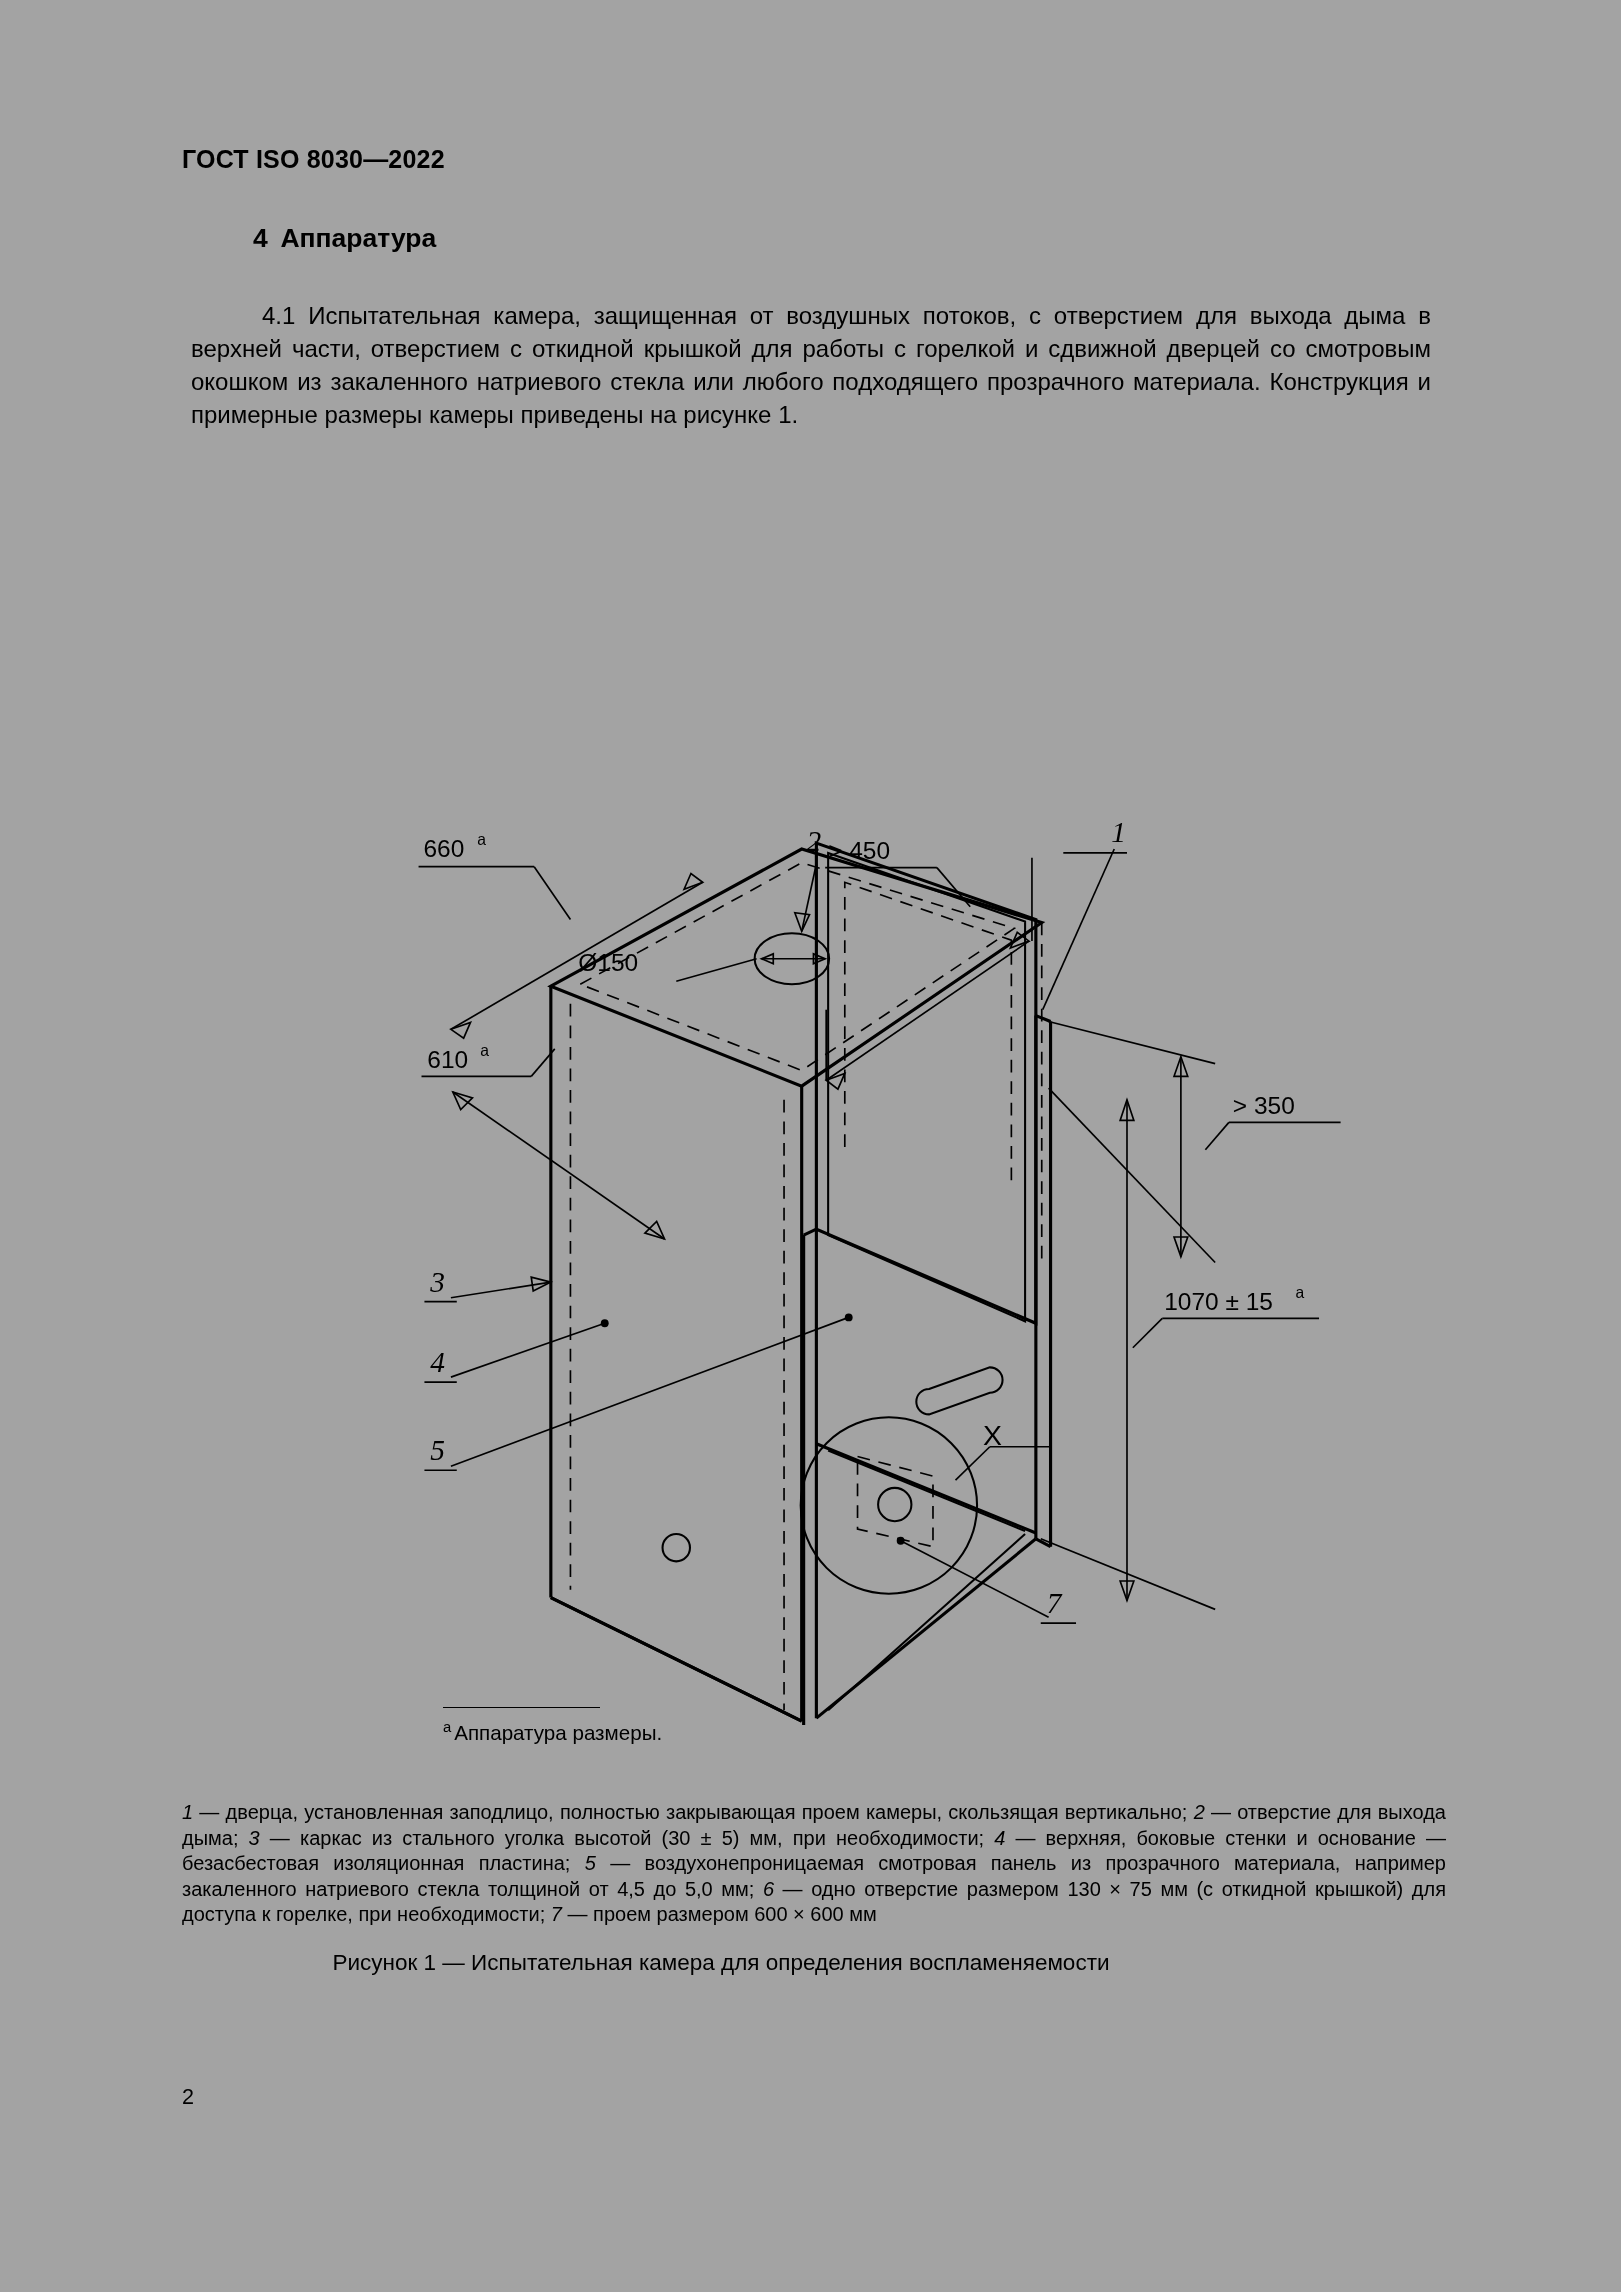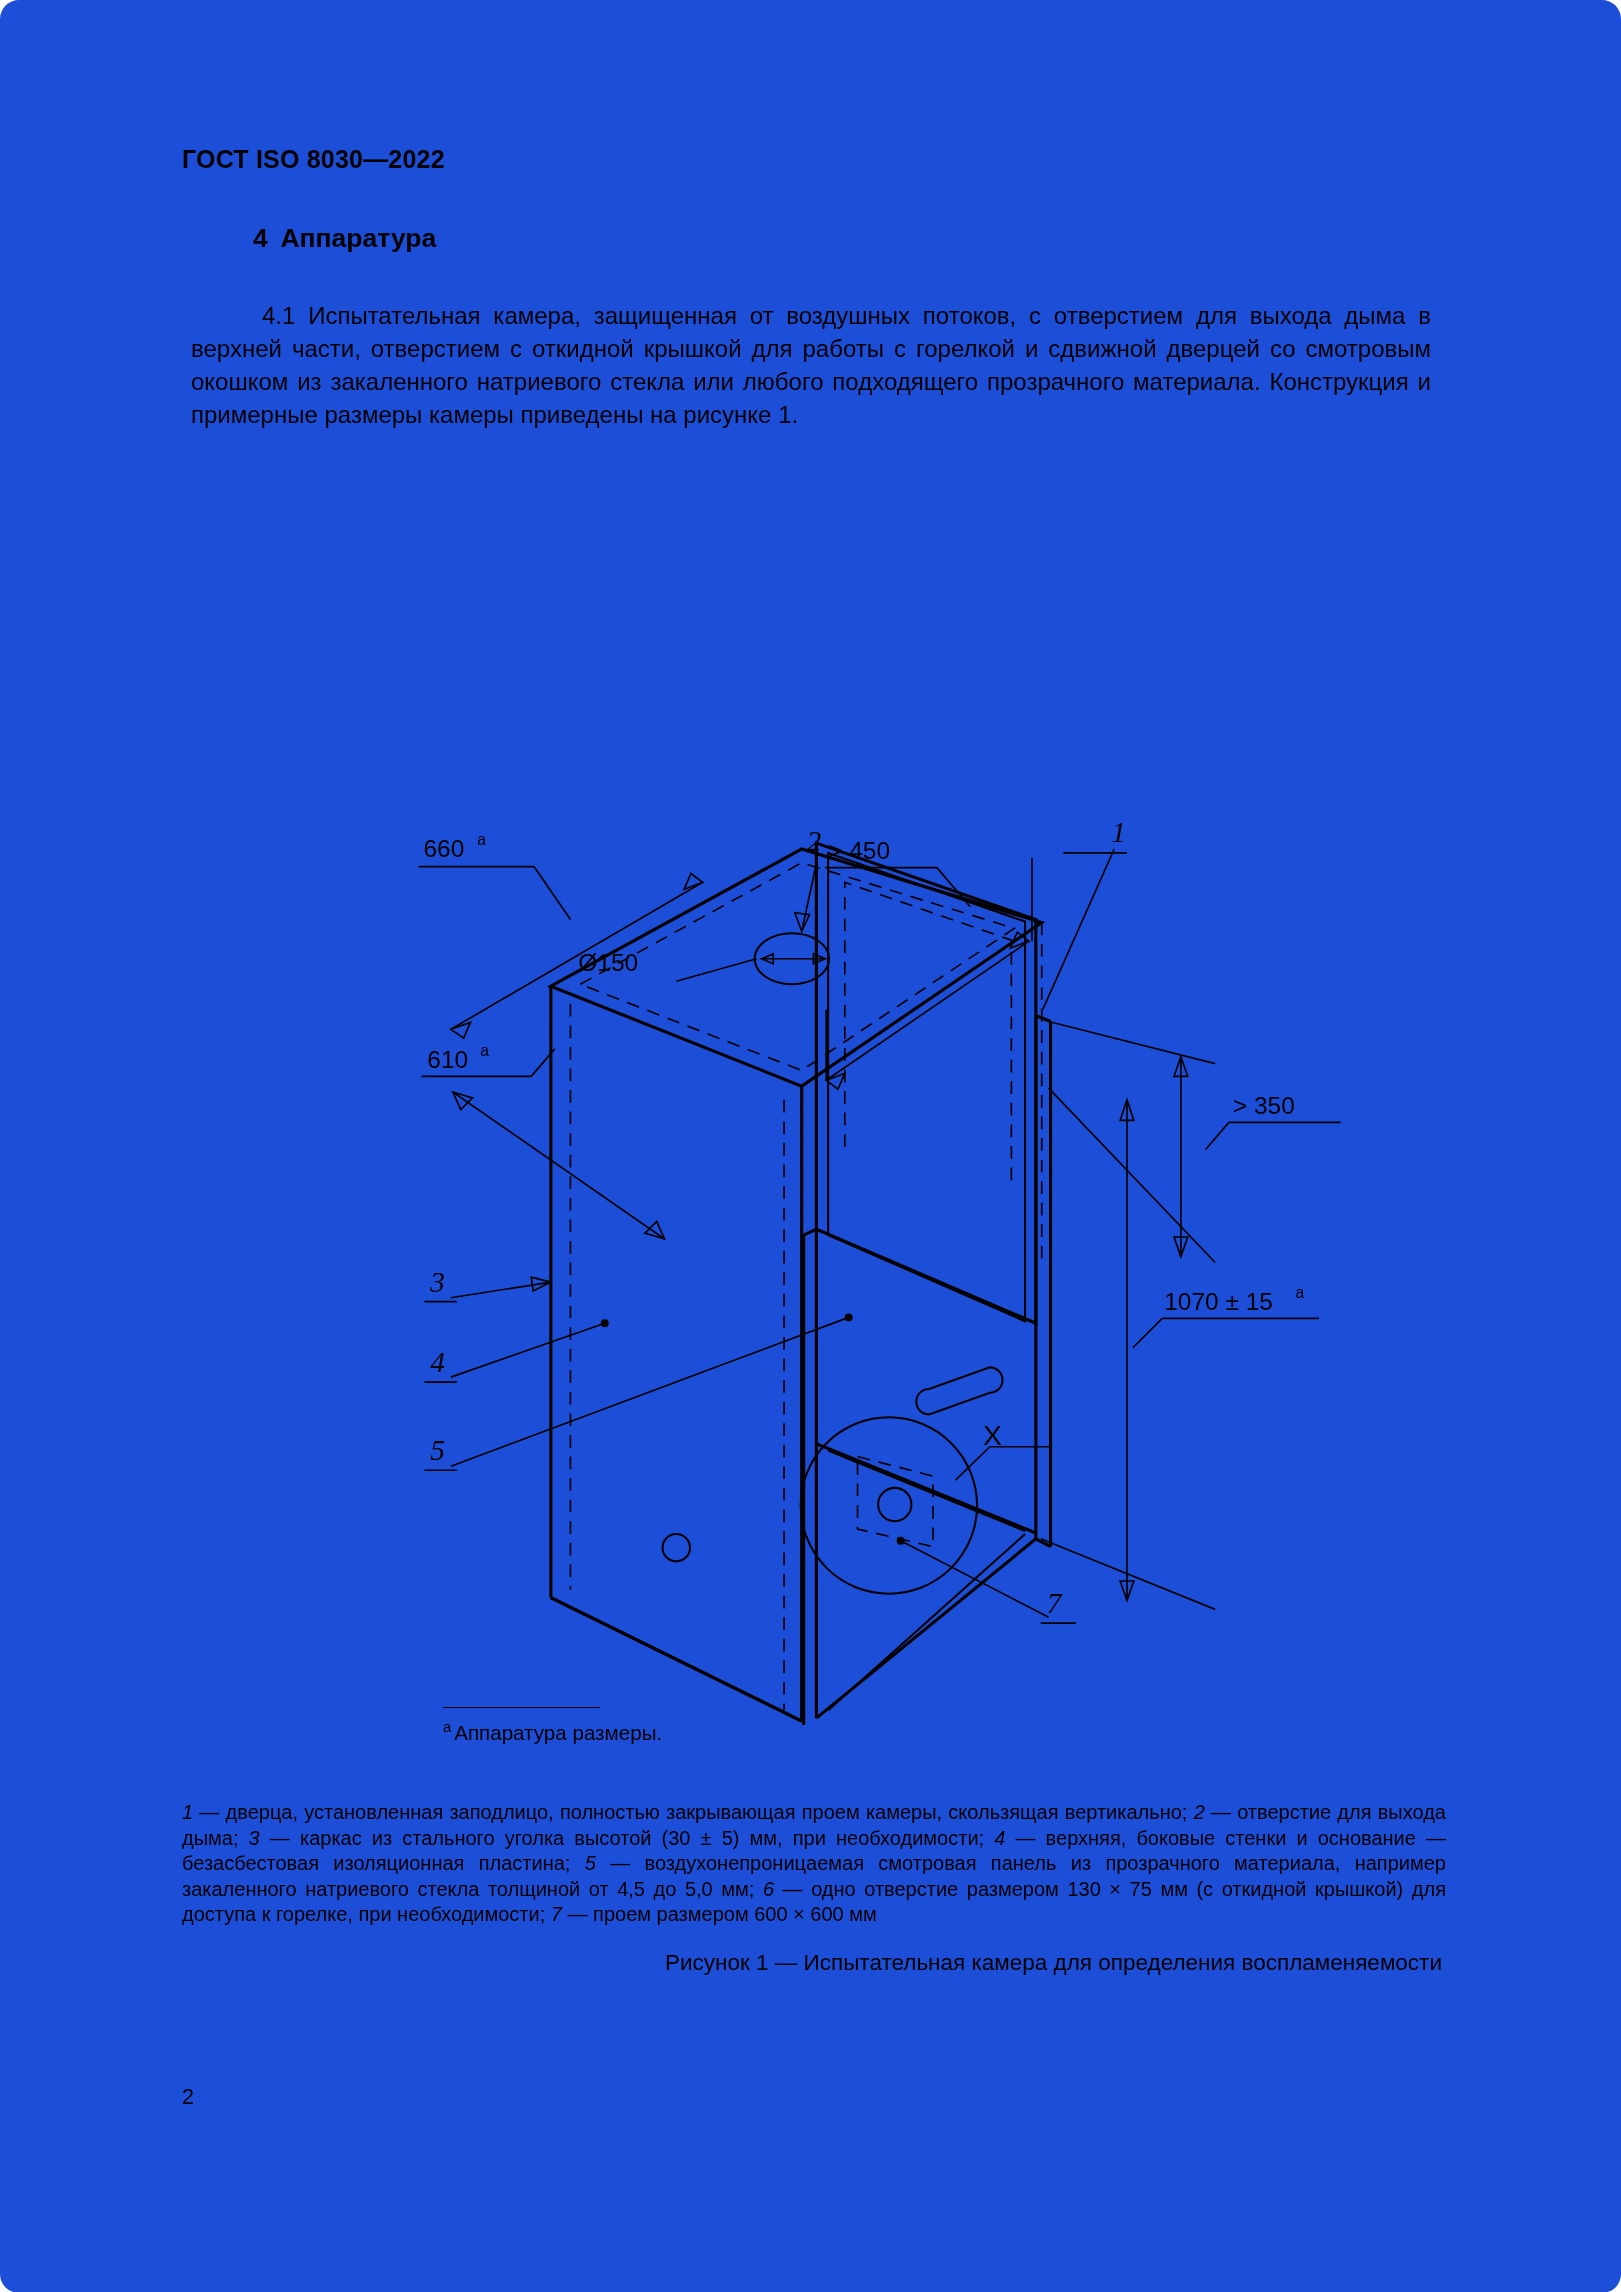--- a/index.html
+++ b/index.html
@@ -8,23 +8,22 @@
     background: #ffffff;
   }
   body {
     font-family: "Liberation Sans", sans-serif;
     color: #000000;
   }
   #page {
     position: relative;
     width: 1621px;
     height: 2293px;
-    background: #1d4ed8;
+    background: #a3a3a3;
     overflow: hidden;
-    border-radius: 19px;
   }
 
   
   .doc-header {
     position: absolute;
     left: 182px;
     top: 145px;
     font-size: 25px;
     font-weight: bold;
     letter-spacing: 0.2px;
@@ -98,21 +97,21 @@
     text-align: justify;
   }
   .legend i { font-style: italic; }
 
   
   .caption {
     position: absolute;
     left: 0;
     top: 1950px;
     width: 1442px;
-    text-align: right;
+    text-align: center;
     font-size: 22.5px;
   }
 
   
   .page-number {
     position: absolute;
     left: 182px;
     top: 2084px;
     font-size: 21.6px;
   }

